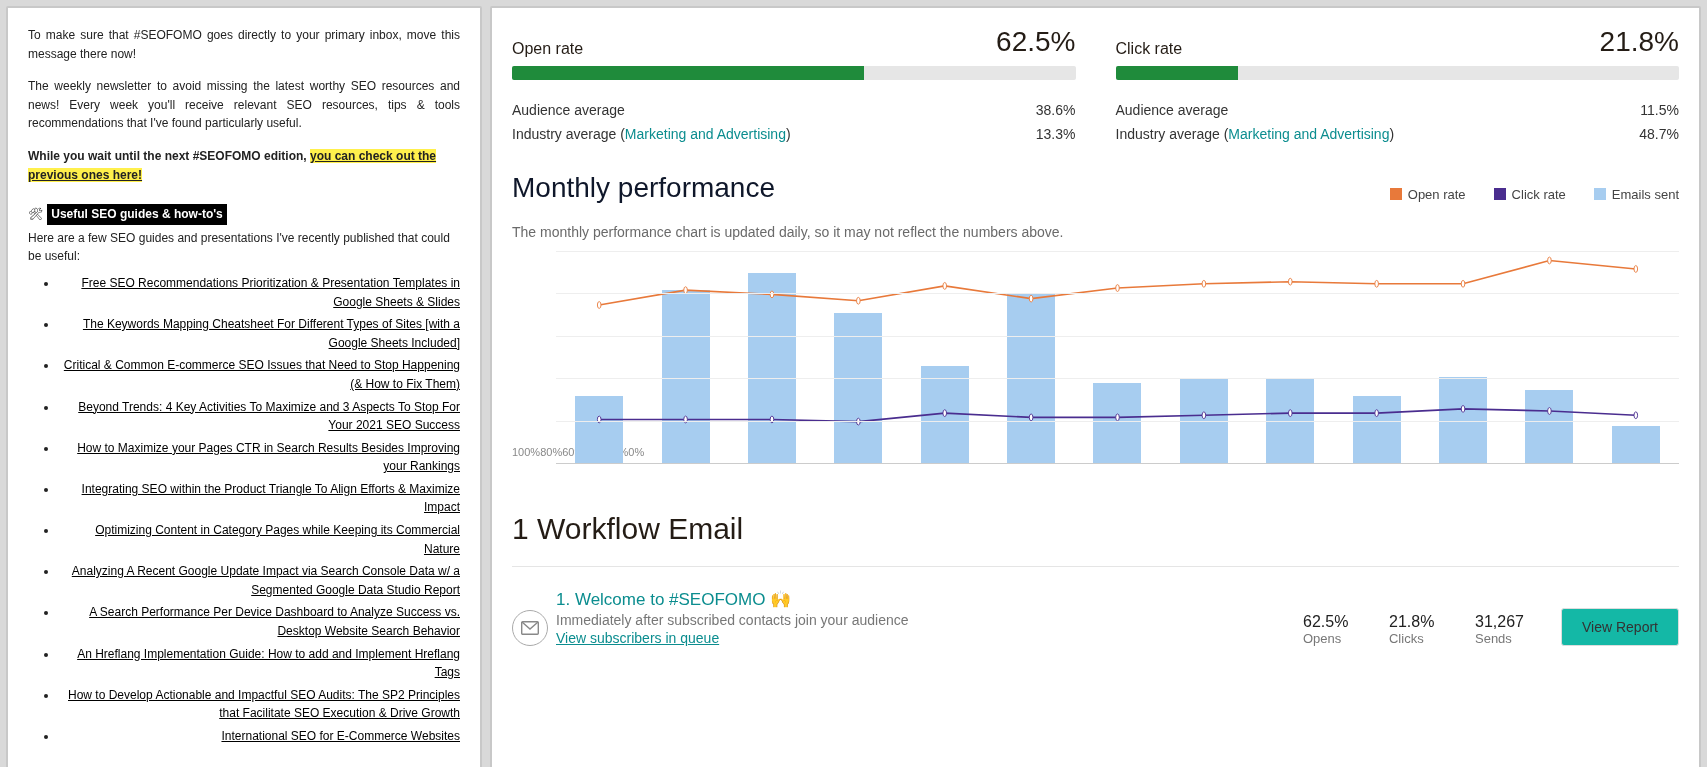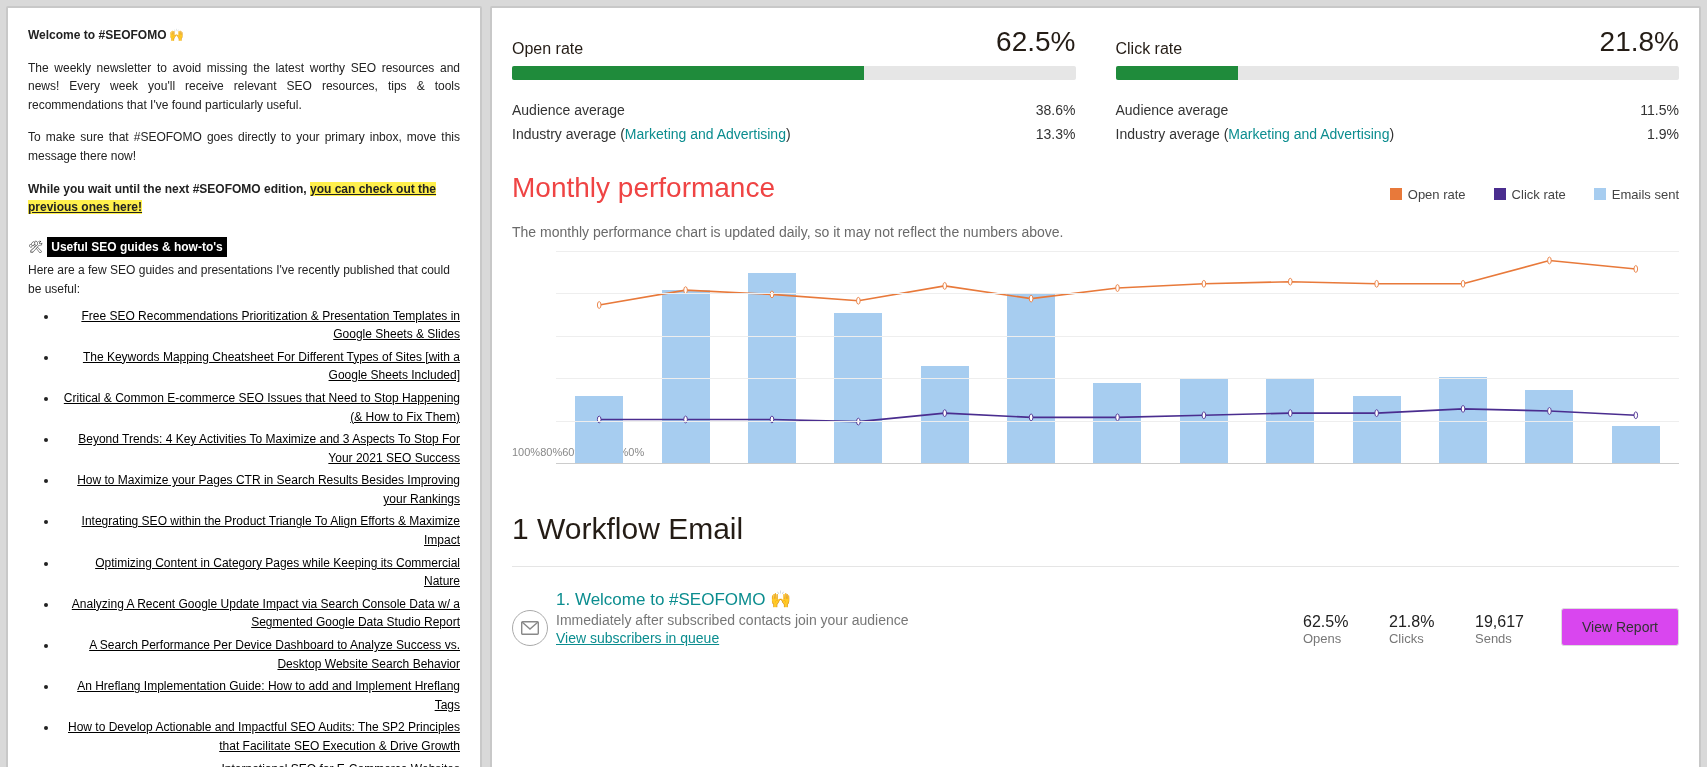--- a/index.html
+++ b/index.html
@@ -36,21 +36,21 @@
   
   .metrics-row { display:flex; gap:40px; margin-bottom:26px; }
   .metric { flex:1; }
   .metric-top { display:flex; justify-content:space-between; align-items:flex-end; margin-bottom:8px; }
   .metric-label { font-size:16px; color:#241c15; }
   .metric-value { font-size:28px; font-weight:400; color:#241c15; }
   .bar-track { height:14px; background:#e6e6e6; border-radius:2px; overflow:hidden; margin-bottom:18px;}
   .bar-fill { height:100%; background:#1f8b3b; }
   .avg-row { display:flex; justify-content:space-between; font-size:14px; color:#333; padding:4px 0;}
   .avg-row .link { color:#0b8d8f; cursor:pointer;}
-  .section-title { font-size:28px; font-weight:400; color:#ef4444; margin-bottom:12px;}
+  .section-title { font-size:28px; font-weight:400; color:#0f172a; margin-bottom:12px;}
   .legend { display:flex; gap:28px; align-items:center; justify-content:flex-end; }
   .title-legend-row { display:flex; justify-content:space-between; align-items:center; margin-top:20px; margin-bottom:8px;}
   .legend-item { display:flex; align-items:center; gap:6px; font-size:13px; color:#444;}
   .swatch { width:12px; height:12px; display:inline-block;}
   .subnote { color:#6a6a6a; font-size:14px; margin-bottom:12px;}
   .chart-wrap { position:relative; height:230px; margin-bottom:30px; padding-left:44px; }
   .ylabels { position:absolute; left:0; top:0; bottom:24px; width:40px; display:flex; flex-direction:row; justify-content:space-between; align-items:flex-end; font-size:11px; color:#888;}
   .plot { position:absolute; left:44px; right:0; top:0; bottom:18px; }
   .grid-line { position:absolute; left:0; right:0; height:1px; background:#eee;}
   .bars { position:absolute; left:0; right:0; top:0; bottom:0; display:flex; justify-content:space-around; align-items:flex-end; }
@@ -63,31 +63,30 @@
     display:flex; align-items:center; justify-content:center; color:#888; flex-shrink:0;
   }
   .wf-main { flex:1; }
   .wf-name { color:#0b8d8f; font-size:17px; cursor:pointer;}
   .wf-sub { color:#777; font-size:14px; margin-top:2px;}
   .wf-link { color:#0b8d8f; text-decoration:underline; font-size:14px; cursor:pointer; display:inline-block; margin-top:2px;}
   .stat-col { width:78px; text-align:left; }
   .stat-val { font-size:16px; color:#222; }
   .stat-lab { color:#777; font-size:13px; }
   .view-report-btn {
-    background:#d946ef; border:1px solid #ddd; border-radius:3px;
+    background:#14b8a6; border:1px solid #ddd; border-radius:3px;
     padding:10px 20px; font-size:14px; color:#333; cursor:pointer; margin-left:auto;
   }
 </style>
 </head>
 <body>
 
 <div class="panel left-panel">
-  <p class="bold" style="text-align:left;">Welcome to #SEOFOMO 🙌</p>
+  <p>To make sure that #SEOFOMO goes directly to your primary inbox, move this message there now!</p>
   <p>The weekly newsletter to avoid missing the latest worthy SEO resources and news! Every week you'll receive relevant SEO resources, tips &amp; tools recommendations that I've found particularly useful.</p>
-  <p>To make sure that #SEOFOMO goes directly to your primary inbox, move this message there now!</p>
   <p class="bold" style="text-align:left;">
     <span>While you wait until the next #SEOFOMO edition, </span><a class="highlight">you can check out the previous ones here!</a>
   </p>
   <div style="text-align:left; margin-bottom:4px;">
     <span class="tool-icon">🛠</span><span class="section-header"> Useful SEO guides &amp; how-to's </span>
   </div>
   <div style="text-align:left;">Here are a few SEO guides and presentations I've recently published that could be useful:</div>
   <ul id="links-list">
       <li><a>Free SEO Recommendations Prioritization &amp; Presentation Templates in Google Sheets &amp; Slides</a></li>
       <li><a>The Keywords Mapping Cheatsheet For Different Types of Sites [with a Google Sheets Included]</a></li>
@@ -131,21 +130,21 @@
       </div>
       <div class="bar-track">
           <div class="bar-fill" id="click-fill" style="width: 21.8%;"></div>
         </div>
       <div class="avg-row">
         <span>Audience average</span>
         <span>11.5%</span>
       </div>
       <div class="avg-row">
         <span><span>Industry average (</span><a class="link">Marketing and Advertising</a><span>)</span></span>
-        <span>1.9%</span>
+        <span>48.7%</span>
       </div>
     </div>
   </div>
 
   <div class="title-legend-row">
     <div class="section-title">Monthly performance</div>
     <div class="legend">
       <div class="legend-item">
           <span class="swatch" style="background:#e8793a"></span>
           <span>Open rate</span>
@@ -241,18 +240,18 @@
     </div>
     <div class="stat-col">
       <div class="stat-val">62.5%</div>
       <div class="stat-lab">Opens</div>
     </div>
     <div class="stat-col">
       <div class="stat-val">21.8%</div>
       <div class="stat-lab">Clicks</div>
     </div>
     <div class="stat-col">
-      <div class="stat-val">19,617</div>
+      <div class="stat-val">31,267</div>
       <div class="stat-lab">Sends</div>
     </div>
     <button class="view-report-btn">View Report</button>
   </div>
 </div>
 
 </body></html>

